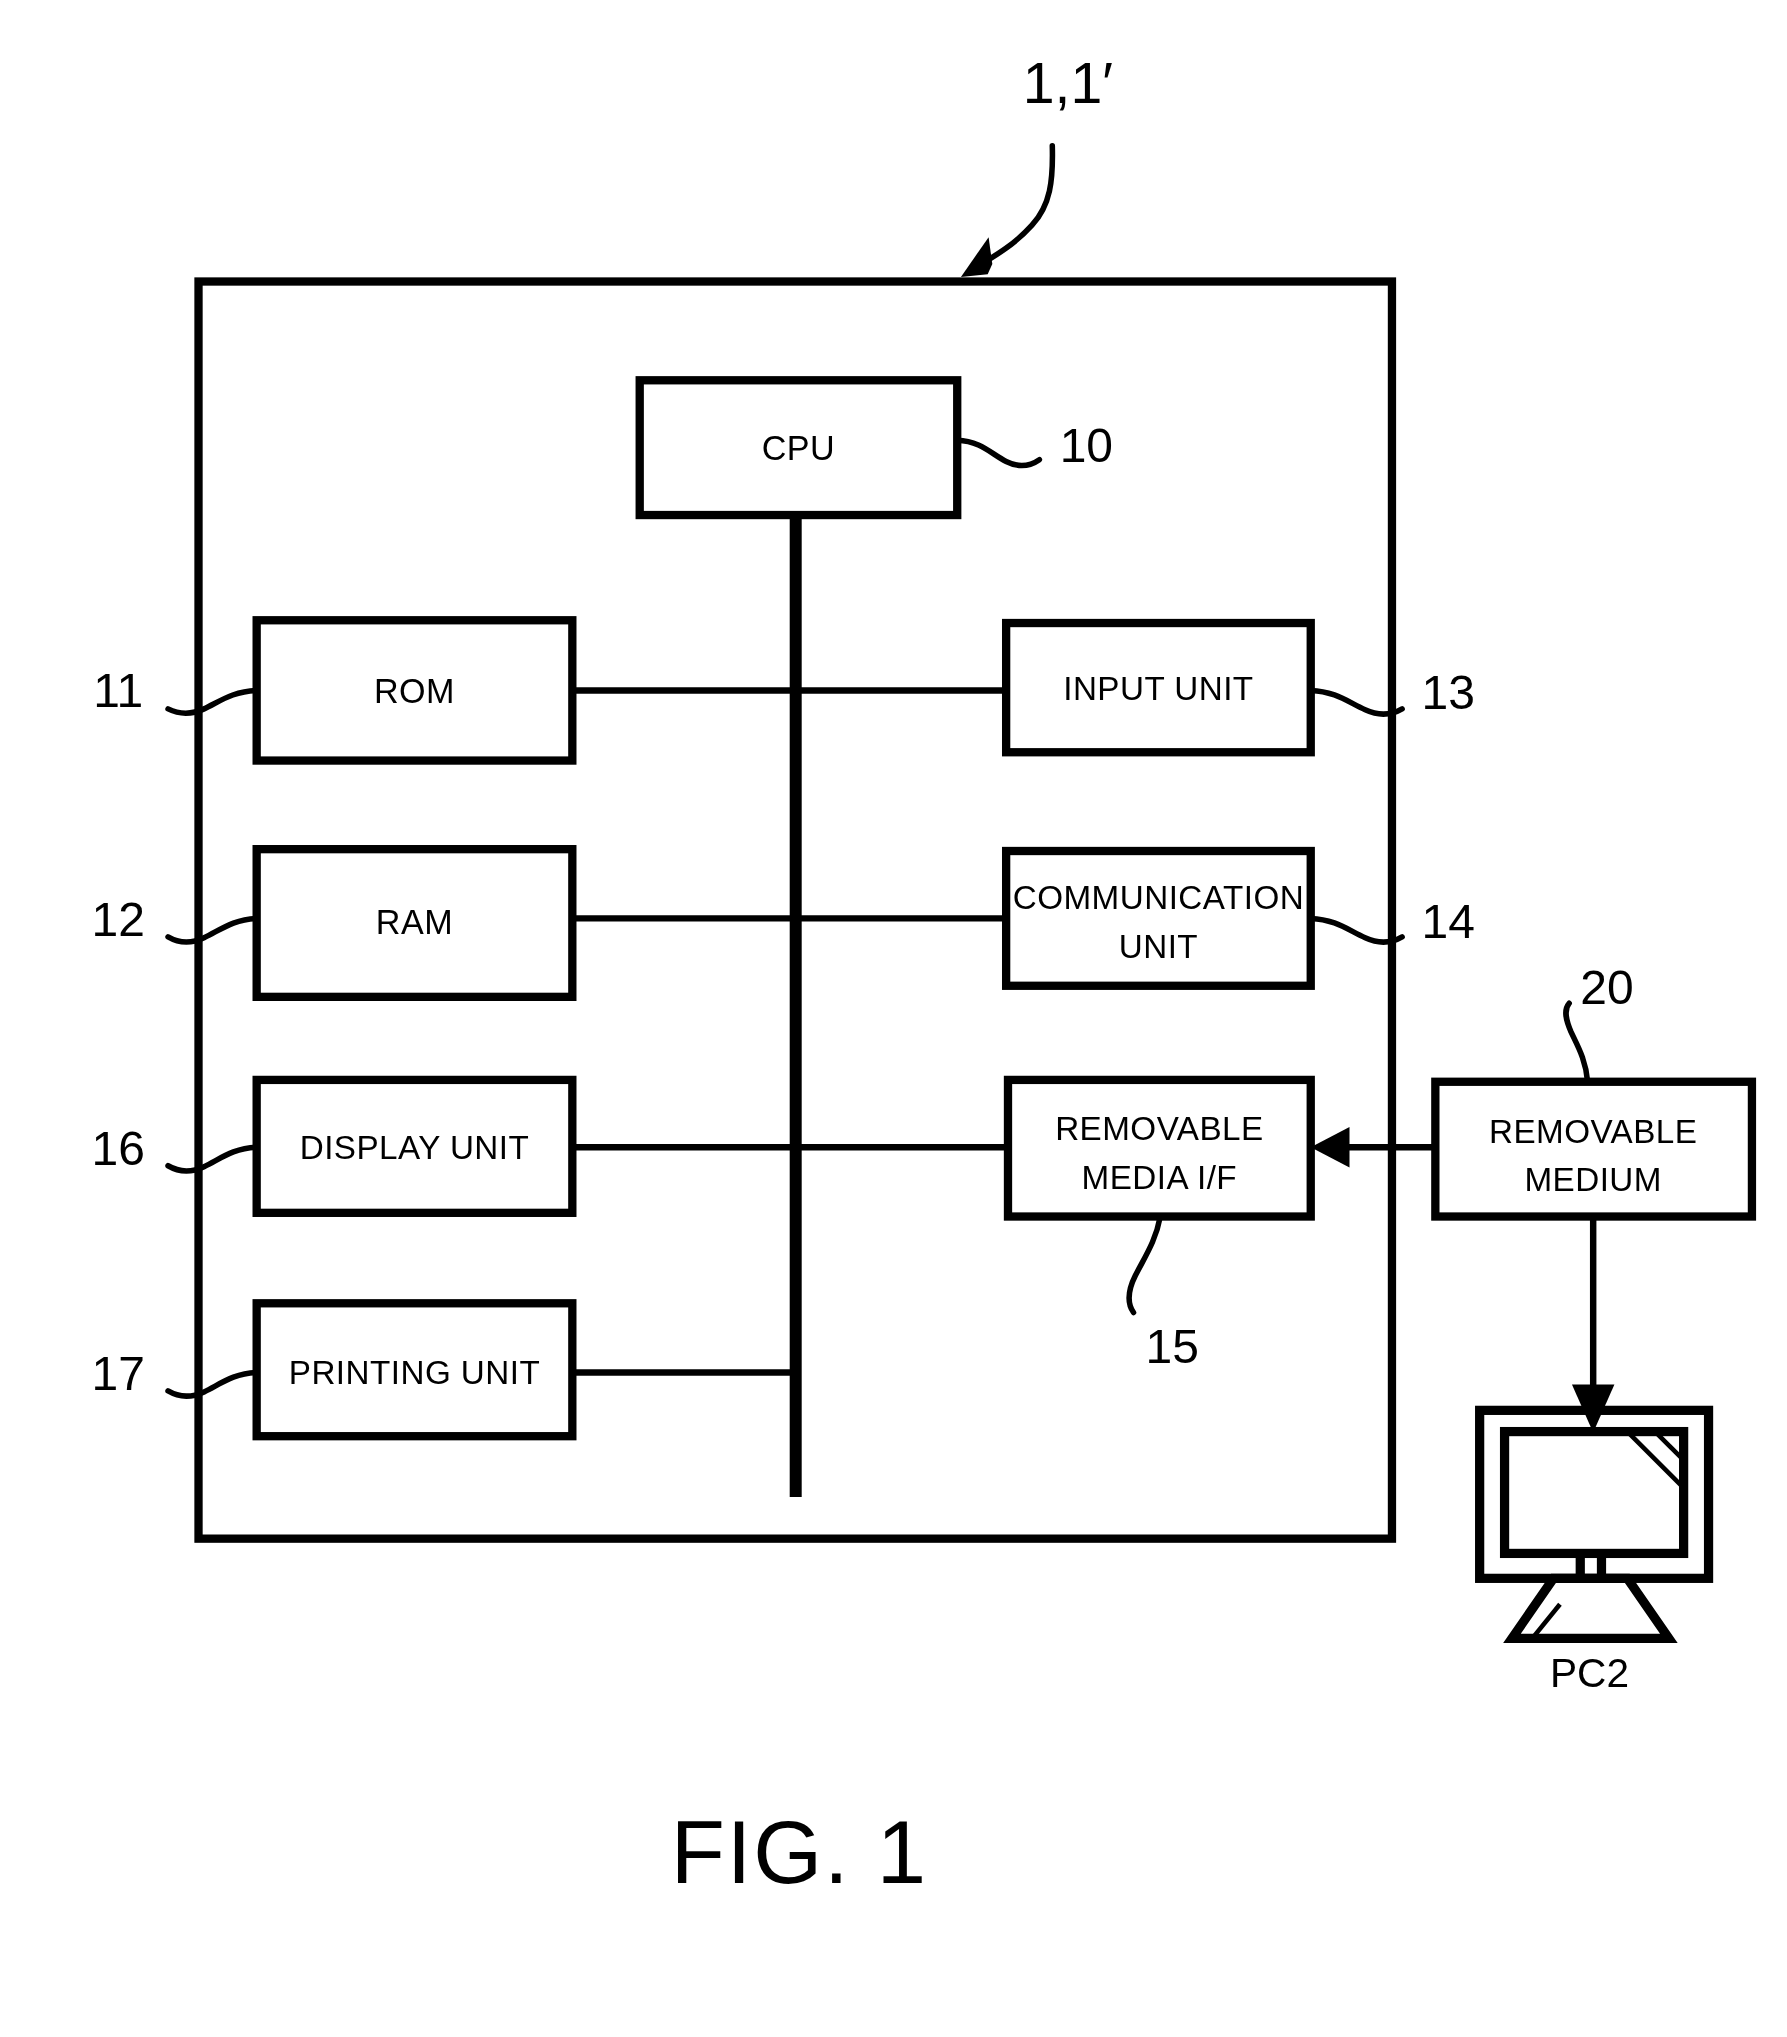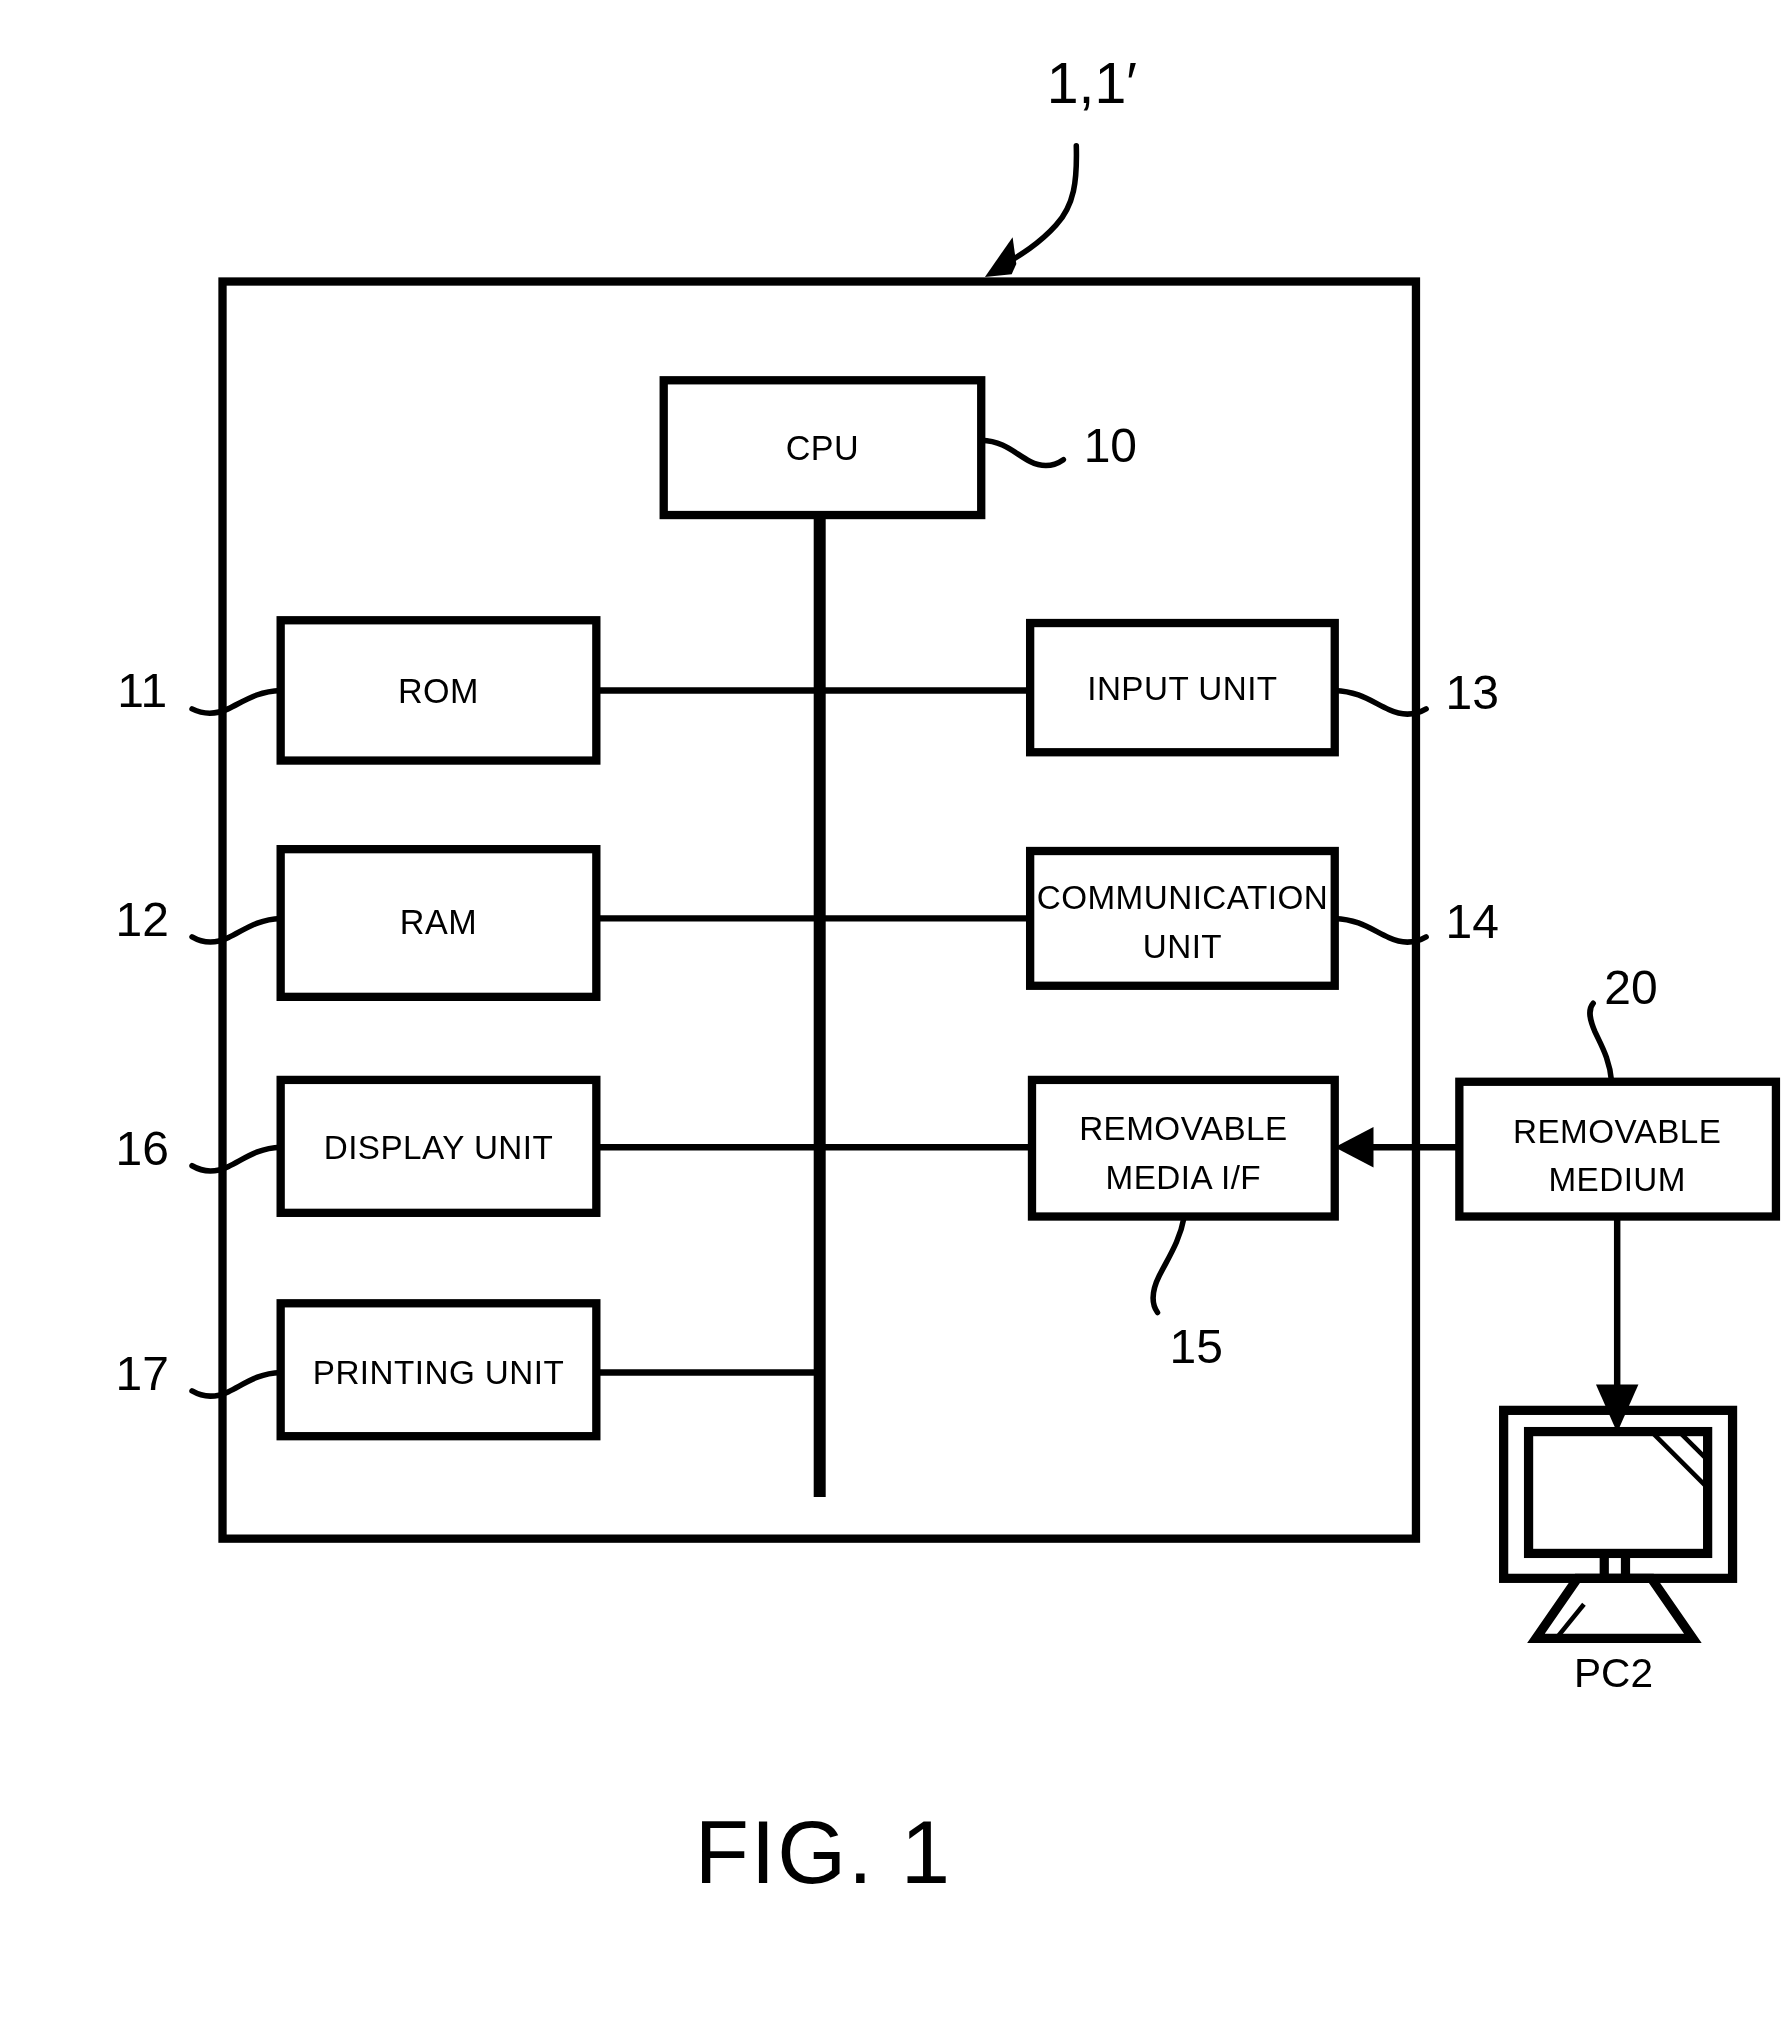--- a/index.html
+++ b/index.html
@@ -12,21 +12,20 @@
     height: 2038px;
     position: relative;
     font-family: "Liberation Sans", sans-serif;
     overflow: hidden;
   }
   #figure-root {
     position: absolute;
     left: 0; top: 0;
     width: 1711px;
     height: 2038px;
-    margin-left: 24px;
   }
   svg.figure-canvas {
     display: block;
     width: 1788px;
     height: 2038px;
   }
   .box-label {
     font-family: "Liberation Sans", sans-serif;
     font-size: 37px;
     fill: #000000;

